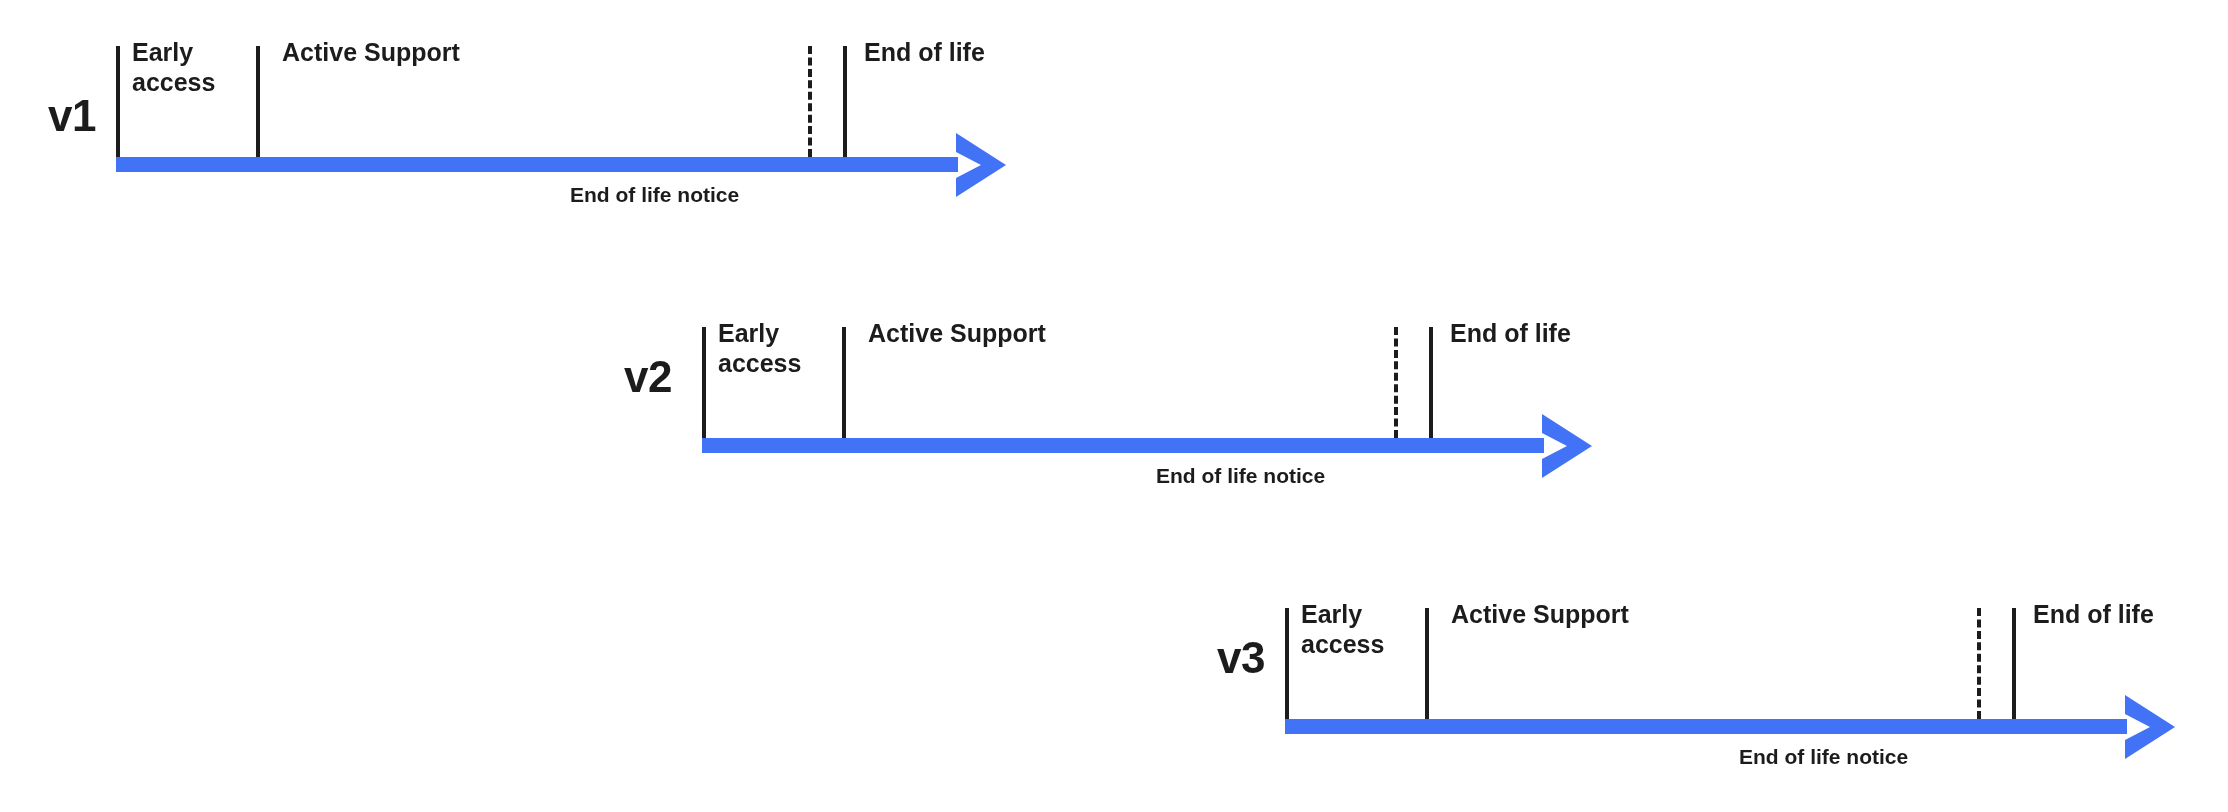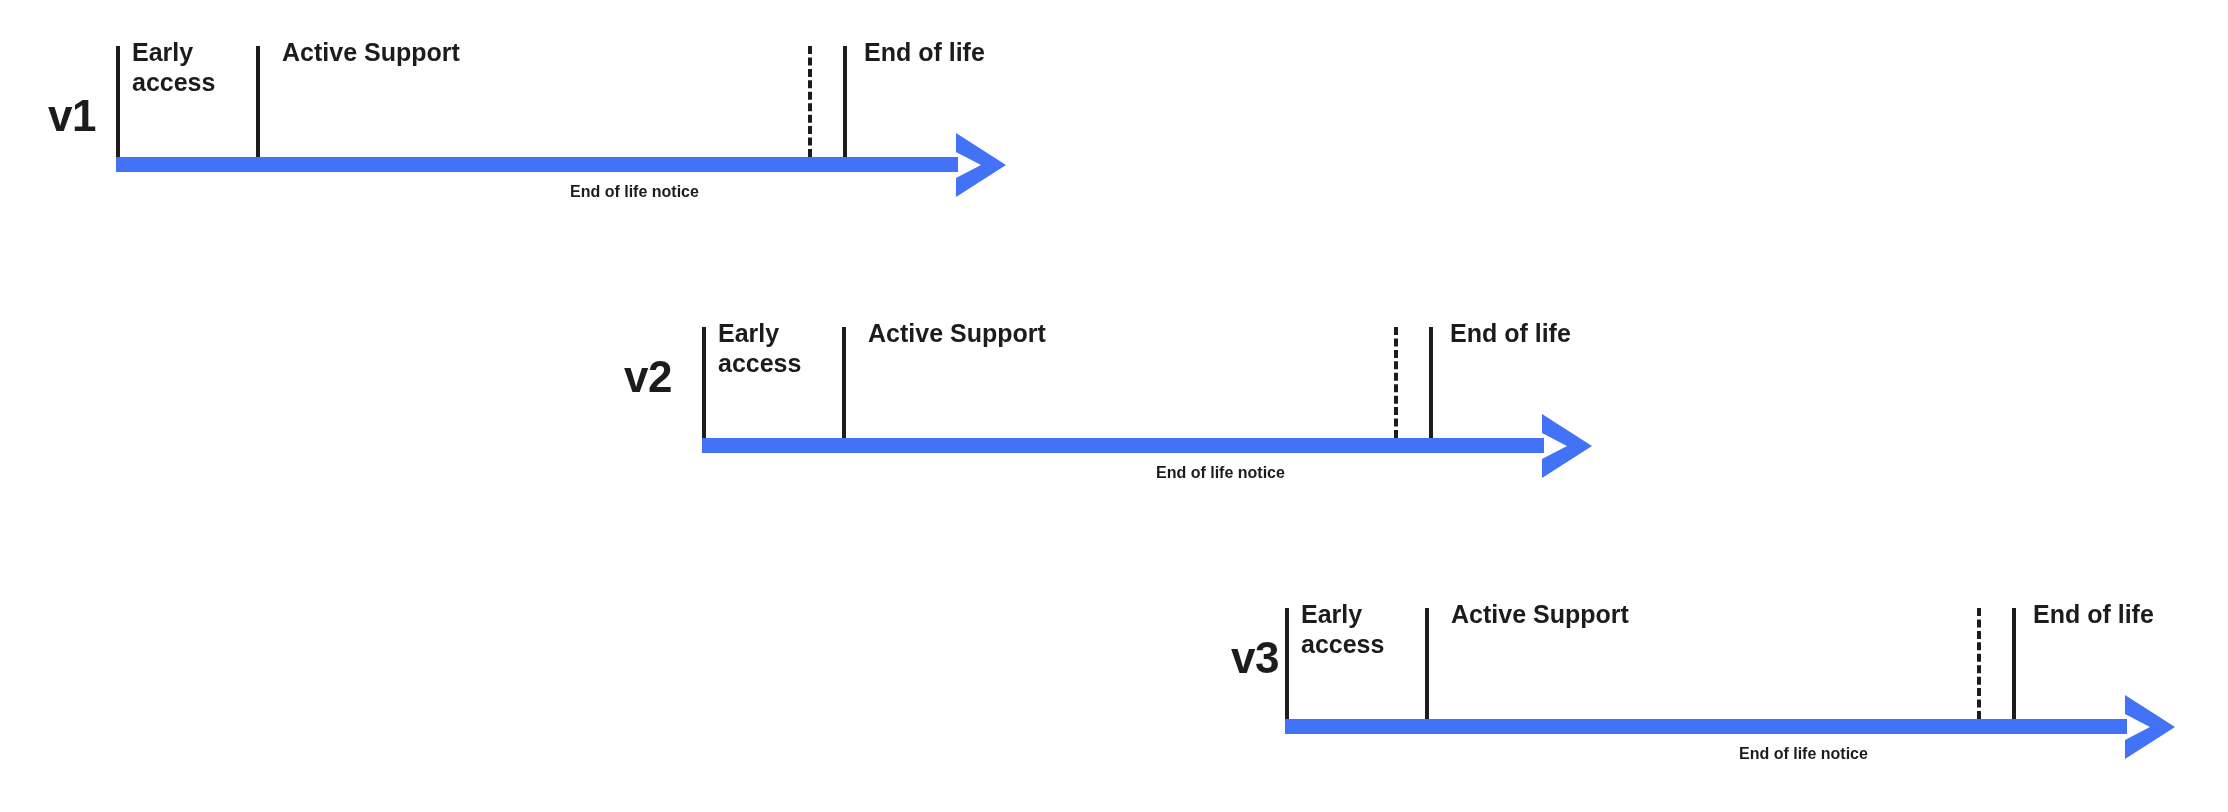--- a/index.html
+++ b/index.html
@@ -76,21 +76,21 @@
     background: #4272f5;
   }
   .tl-arrowhead {
     position: absolute;
     display: block;
   }
 
   
   .notice-label {
     position: absolute;
-    font-size: 16px;
+    font-size: 21px;
     font-weight: 700;
     line-height: 1.18;
     color: #1c1c1c;
     white-space: nowrap;
   }
 </style>
 </head>
 <body>
 
 <div id="diagram">
@@ -146,21 +146,21 @@
 
     <svg class="tl-arrowhead" style="left:950px; top:113px;" width="62" height="64" viewBox="0 0 62 64">
       <path d="M6 0 L56 32 L6 64 L6 45 L31 32 L6 19 Z" fill="#4272f5"></path>
     </svg>
 
     <div class="notice-label" style="left:570px; top:163px;">End of life notice</div>
   </div>
 
   <div class="tl-row" style="left:1169px; top:582px; width:1060px;">
 
-    <div class="version-label" style="left:26px; top:54px; width:84px;text-align:right;">v3</div>
+    <div class="version-label" style="left:12px; top:54px; width:84px;text-align:right;">v3</div>
 
     <div class="marker solid" style="left:116px;"></div>
 
     <div class="phase-label" style="left:132px;">Early
 access</div>
 
     <div class="marker solid" style="left:256px;"></div>
 
     <div class="phase-label" style="left:282px;">Active Support</div>
 

